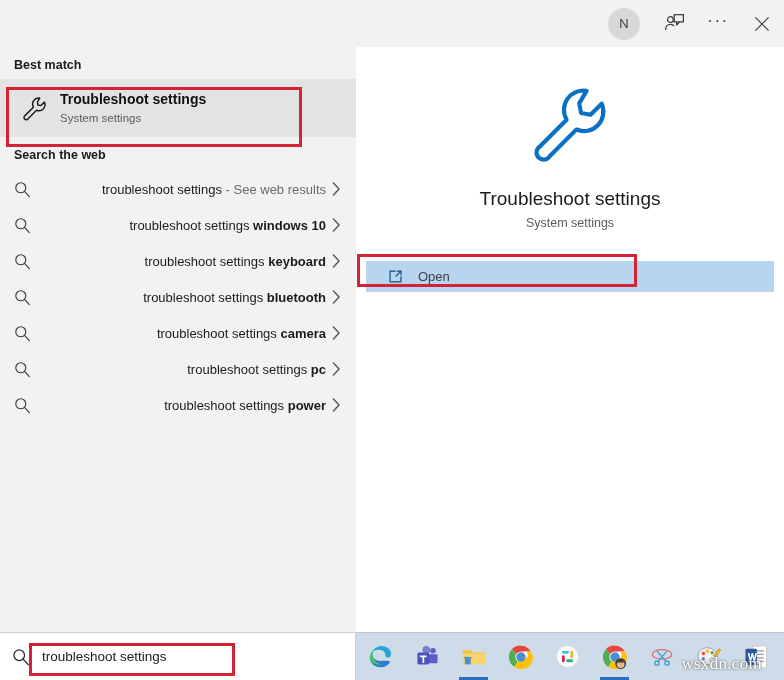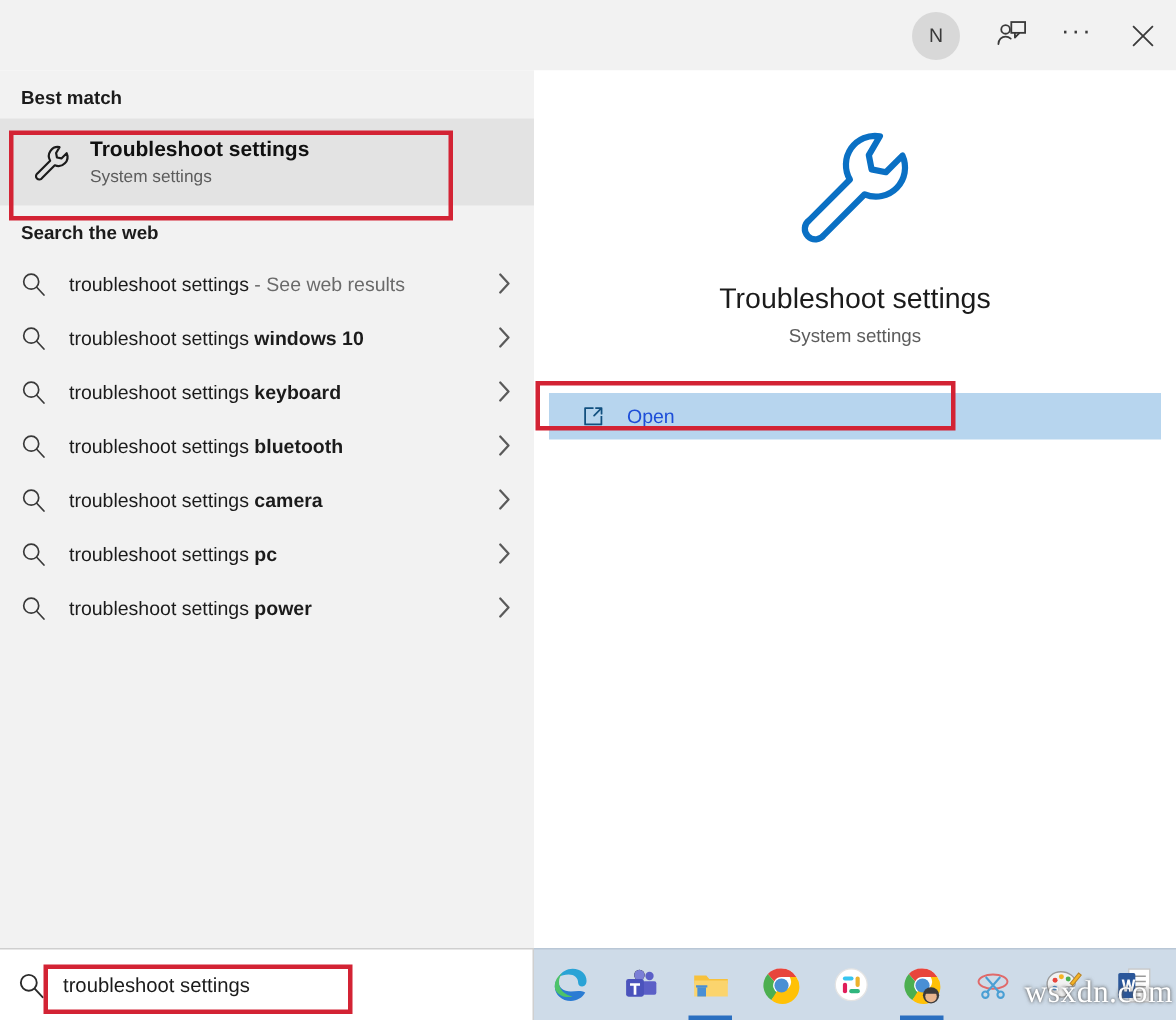--- a/index.html
+++ b/index.html
@@ -194,20 +194,21 @@
     display: flex;
     align-items: center;
     justify-content: flex-start;
   }
   .sugg-text {
     flex: 1 1 auto;
     font-size: 13px;
     color: #1b1b1b;
     white-space: nowrap;
     overflow: hidden;
+    text-align: right;
   }
   .sugg-text .bold {
     font-weight: bold;
   }
   .sugg-text .muted {
     color: #6a6a6a;
   }
   .chev {
     flex: 0 0 auto;
     width: 20px;
@@ -250,21 +251,21 @@
     padding-left: 22px;
   }
   .action-icon {
     width: 26px;
     flex: 0 0 auto;
     display: flex;
     align-items: center;
   }
   .action-label {
     font-size: 13px;
-    color: #1d4ed8;
+    color: #404040;
     margin-left: 4px;
   }
 
   
   .bottombar {
     position: absolute;
     left: 0;
     bottom: 0;
     width: 784px;
     height: 48px;
@@ -330,23 +331,23 @@
     box-sizing: border-box;
     pointer-events: none;
   }
   #annot-bestmatch { left: 6px;   top: 87px;  width: 296px; height: 60px; }
   #annot-open      { left: 357px; top: 254px; width: 280px; height: 33px; }
   #annot-search    { left: 29px;  top: 643px; width: 206px; height: 33px; }
 
   
   .watermark {
     position: absolute;
-    right: 2px;
+    right: 22px;
     bottom: 6px;
-    font-size: 21px;
+    font-size: 17px;
     color: #ffffff;
     text-shadow: 0 0 2px rgba(90,90,90,.85), 0 0 3px rgba(90,90,90,.6);
     font-family: "Liberation Serif", serif;
     letter-spacing: .3px;
   }
 </style>
 </head>
 <body>
 
 <div id="root">

